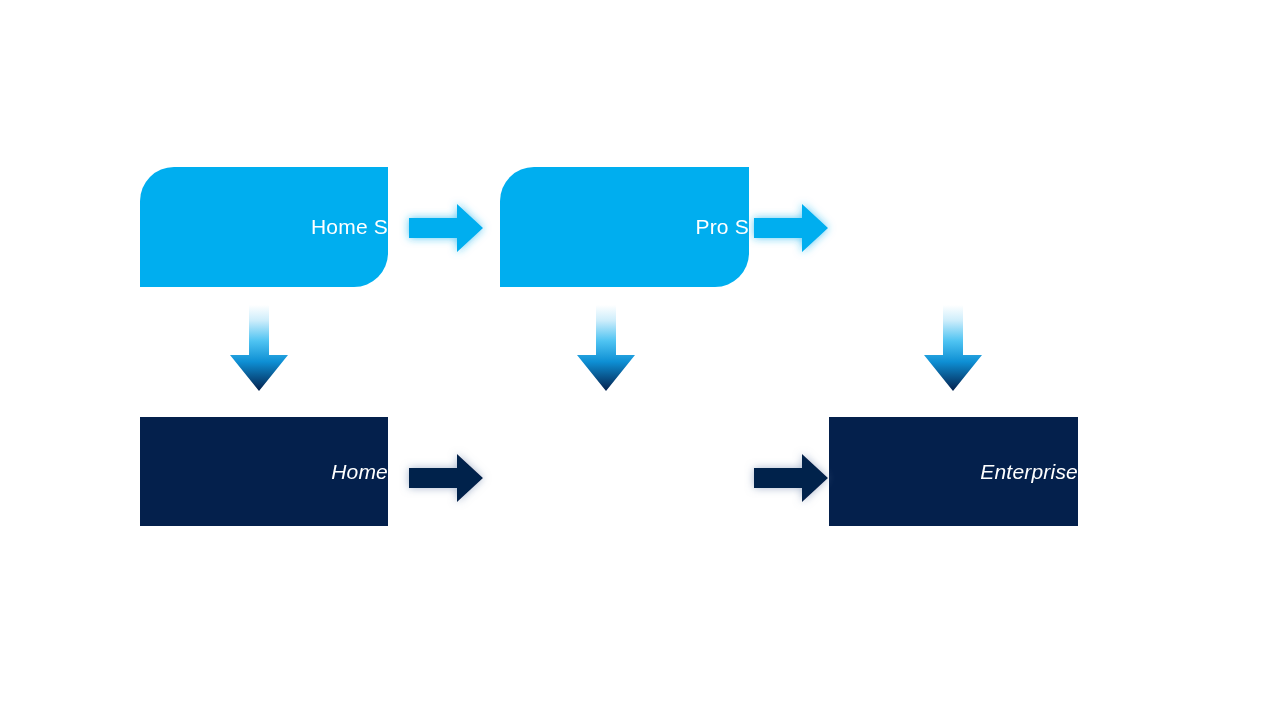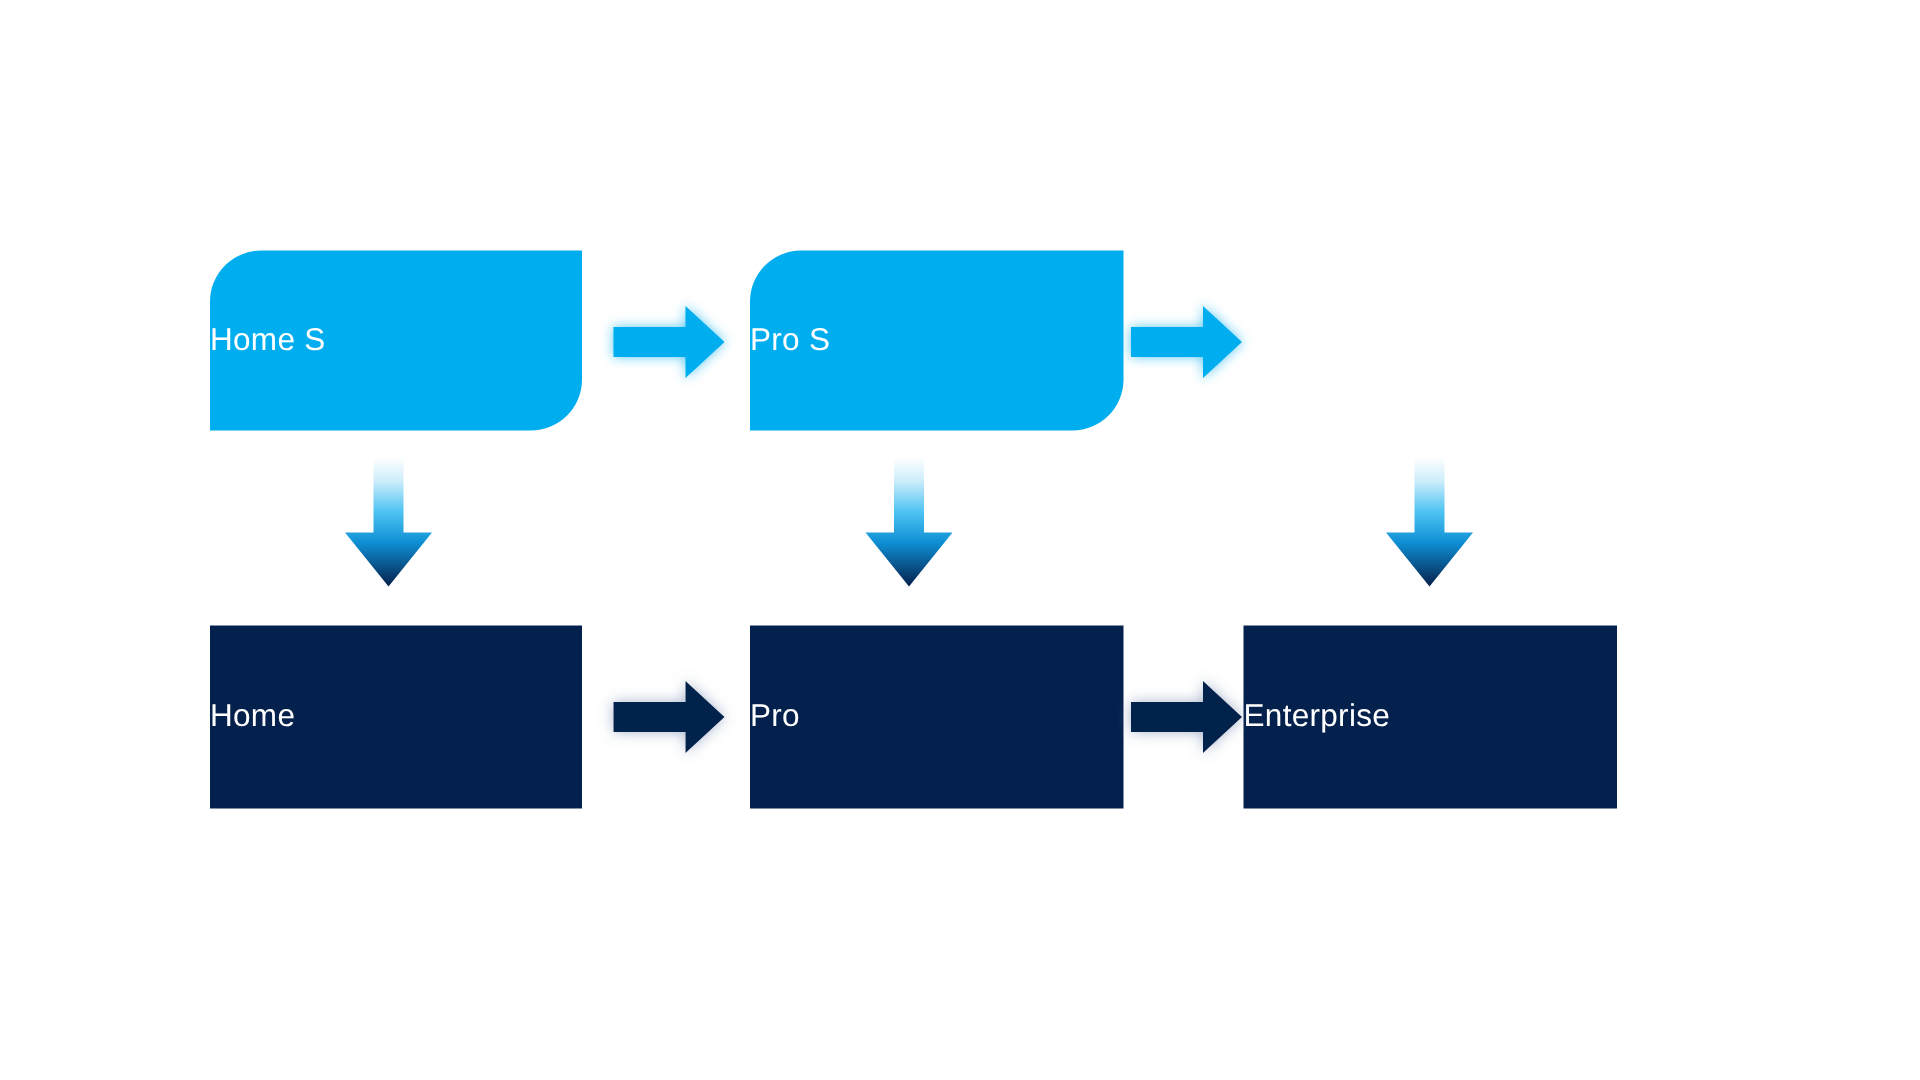--- a/index.html
+++ b/index.html
@@ -18,21 +18,21 @@
     width: 1280px;
     height: 720px;
     background: #ffffff;
   }
 
   
   .node {
     position: absolute;
     display: flex;
     align-items: center;
-    justify-content: flex-start;
+    justify-content: flex-end;
     box-sizing: border-box;
     color: #ffffff;
     font-size: 21px;
     font-weight: 400;
     letter-spacing: 0.2px;
     line-height: 1.1;
     text-align: center;
     user-select: none;
   }
   .node.service {
@@ -44,21 +44,21 @@
     background: #04204C;
     border-radius: 0;
   }
 
   
   .col1 { left: 140px; width: 248px; }
   .col2 { left: 500px; width: 249px; }
   .col3 { left: 829px; width: 249px; }
 
   .row-top    { top: 167px; height: 120px; }
-  .row-bottom { top: 417px; height: 122px; }
+  .row-bottom { top: 417px; height: 109px; font-style: italic; }
 
   
   .arrow {
     position: absolute;
     display: block;
   }
   .arrow svg { display: block; overflow: visible; }
 
   
   .arrow.right-top  { top: 200px; width: 82px; height: 56px; }
@@ -149,23 +149,20 @@
   <div class="arrow down d3">
     <svg viewBox="0 0 66 90" width="66" height="90">
       <polygon points="23,2 43,2 43,52 62,52 33,88 4,52 23,52" fill="url(#downGrad)"></polygon>
     </svg>
   </div>
 
   <div class="node product col1 row-bottom">
     <span>Home</span>
   </div>
 
-  <div class="node product col2 row-bottom">
-    <span>Pro</span>
-  </div>
 
   <div class="node product col3 row-bottom">
     <span>Enterprise</span>
   </div>
 
   <div class="arrow right-bot gap1">
     <svg viewBox="0 0 82 56" width="82" height="56">
       <polygon points="4,18 52,18 52,4 78,28 52,52 52,38 4,38" fill="#04204C" filter="url(#glowNavy)"></polygon>
     </svg>
   </div>

